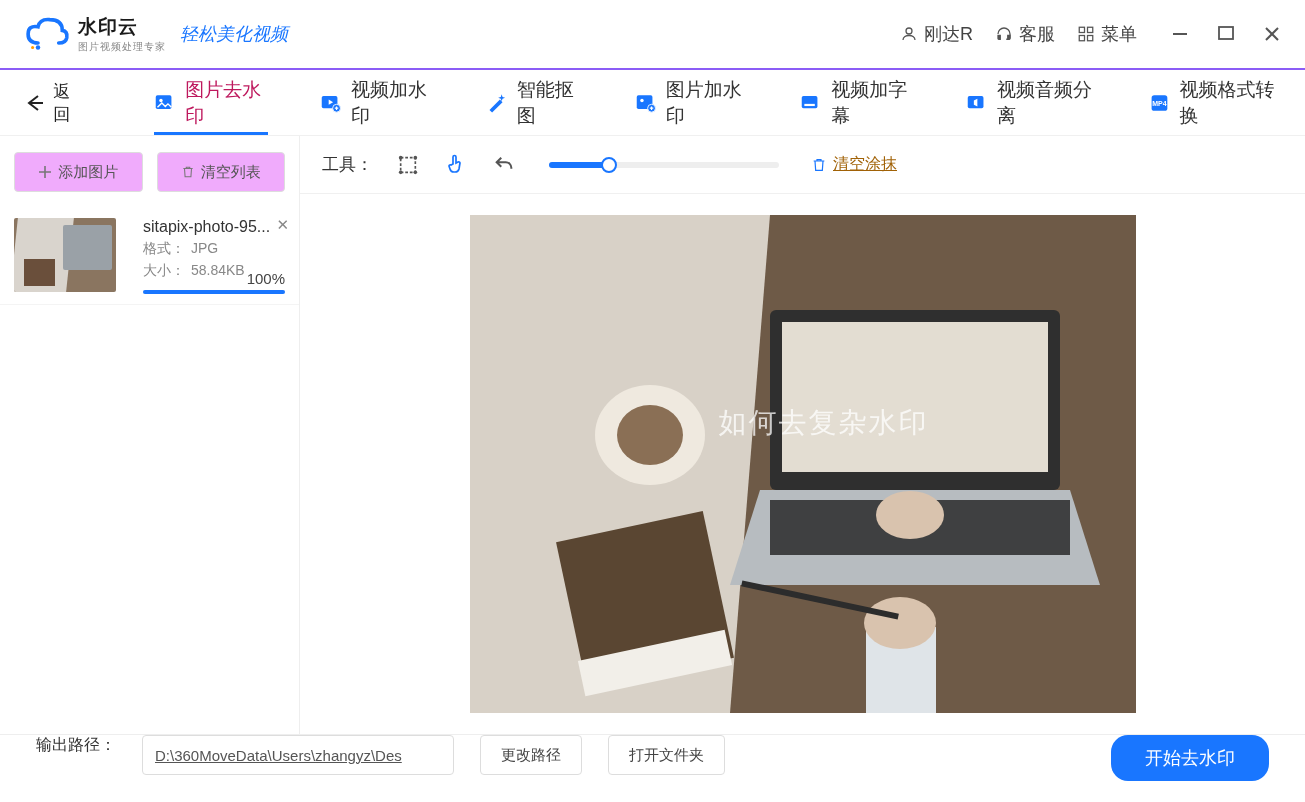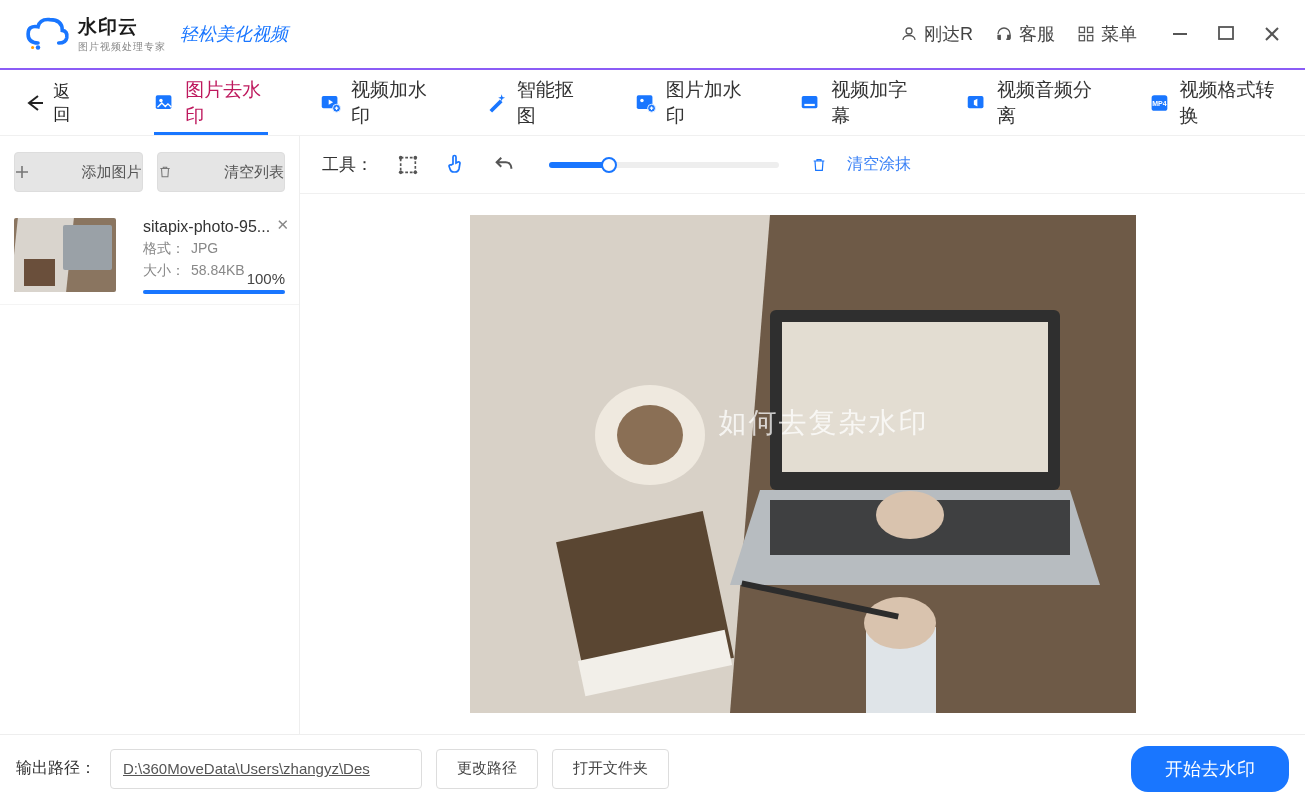--- a/index.html
+++ b/index.html
@@ -24,47 +24,47 @@
     .back-btn { display: flex; align-items: center; gap: 10px; font-size: 17px; color: #222; cursor: pointer; margin-right: 20px; }
     .tab { display: flex; align-items: center; gap: 10px; font-size: 19px; color: #333; cursor: pointer; height: 100%; position: relative; }
     .tab.active { color: #be185d; }
     .tab.active::after { content: ""; position: absolute; left: 0; right: 0; bottom: 0; height: 3px; background: #1976ff; }
     .tab-ico { width: 24px; height: 22px; fill: #1976ff; }
 
     
     .body { display: flex; height: 598px; }
     .sidebar { width: 300px; border-right: 1px solid #eee; }
     .side-top { display: flex; gap: 14px; padding: 16px 14px; }
-    .side-btn { flex: 1; border: 1px solid #ddd; background: #e5e5e5; height: 40px; border-radius: 4px; display: flex; align-items: center; justify-content: space-between; gap: 6px; font-size: 15px; color: #555; cursor: pointer; }
+    .side-btn { flex: 1; border: 1px solid #ddd; background: #f0abfc; height: 40px; border-radius: 4px; display: flex; align-items: center; justify-content: center; gap: 6px; font-size: 15px; color: #555; cursor: pointer; }
     .file-item { display: flex; gap: 27px; padding: 10px 14px; border-bottom: 1px solid #f4f4f4; position: relative; cursor: pointer; }
     .file-thumb { width: 102px; height: 74px; background: #8a7560; border-radius: 2px; overflow: hidden; position: relative; }
     .file-meta { flex: 1; display: flex; flex-direction: column; gap: 4px; }
     .file-name { font-size: 16px; color: #333; white-space: nowrap; overflow: hidden; text-overflow: ellipsis; max-width: 150px; }
     .file-row { font-size: 14px; color: #888; display: flex; gap: 6px; }
     .file-prog { margin-top: 6px; height: 4px; background: #e5e5e5; border-radius: 2px; position: relative; }
     .file-prog-fill { position: absolute; left: 0; top: 0; bottom: 0; width: 100%; background: #1976ff; border-radius: 2px; }
     .file-pct { position: absolute; right: 0; top: -20px; font-size: 15px; color: #444; }
     .file-close { position: absolute; right: 10px; top: 8px; font-size: 15px; color: #888; cursor: pointer; }
 
     
     .main { flex: 1; display: flex; flex-direction: column; }
     .toolbar { height: 58px; display: flex; align-items: center; padding: 0 22px; gap: 22px; border-bottom: 1px solid #f0f0f0; }
     .tool-label { font-size: 17px; color: #333; }
     .tool-ico { width: 26px; height: 26px; cursor: pointer; display: flex; align-items: center; justify-content: center; }
     .slider-wrap { width: 230px; height: 6px; background: #eee; border-radius: 3px; position: relative; margin: 0 10px; }
     .slider-fill { position: absolute; left: 0; top: 0; bottom: 0; width: 26%; background: #1976ff; border-radius: 3px; }
     .slider-thumb { position: absolute; left: 26%; top: 50%; width: 16px; height: 16px; background: #fff; border: 2px solid #1976ff; border-radius: 50%; transform: translate(-50%, -50%); }
-    .clear-smear { display: flex; align-items: center; gap: 20px; color: #3b82f6; font-size: 16px; cursor: pointer; }
+    .clear-smear { display: flex; align-items: center; gap: 6px; color: #a16207; font-size: 16px; cursor: pointer; text-decoration: underline; }
 
     .canvas-area { flex: 1; display: flex; align-items: center; justify-content: center; background: #fff; }
     .image-frame { width: 666px; height: 498px; background: #7d6b58; position: relative; overflow: hidden; }
     .watermark-text { position: absolute; top: 38%; left: 50%; transform: translateX(-40%); font-size: 28px; color: rgba(255,255,255,0.75); font-weight: 400; letter-spacing: 2px; }
 
     
-    .footer { height: 68px; border-top: 1px solid #eee; display: flex; align-items: center; padding: 0 16px; gap: 14px; }
+    .footer { height: 68px; border-top: 1px solid #eee; display: flex; align-items: flex-start; padding: 0 36px; gap: 26px; }
     .out-label { font-size: 16px; color: #333; }
     .out-path { width: 312px; height: 40px; border: 1px solid #ddd; border-radius: 4px; padding: 0 12px; font-size: 15px; color: #555; background: #fff; white-space: nowrap; overflow: hidden; text-overflow: ellipsis; display: flex; align-items: center; text-decoration: underline; }
     .foot-btn { height: 40px; padding: 0 20px; border: 1px solid #ddd; background: #fff; border-radius: 4px; font-size: 15px; color: #444; cursor: pointer; display: flex; align-items: center; }
     .primary-btn { margin-left: auto; height: 46px; padding: 0 34px; background: #1976ff; color: #fff; border: none; border-radius: 17px; font-size: 18px; cursor: pointer; display: flex; align-items: center; }
 
     
     .thumb-scene { position: absolute; inset: 0; }
     .thumb-cloth { position: absolute; left: 0; top: 0; width: 55%; height: 100%; background: #d9d4cd; transform: skewX(-6deg); }
     .thumb-laptop { position: absolute; left: 48%; top: 10%; width: 48%; height: 60%; background: #9aa1a7; border-radius: 2px; }
     .thumb-book { position: absolute; left: 10%; top: 56%; width: 30%; height: 36%; background: #6a4f3b; }

